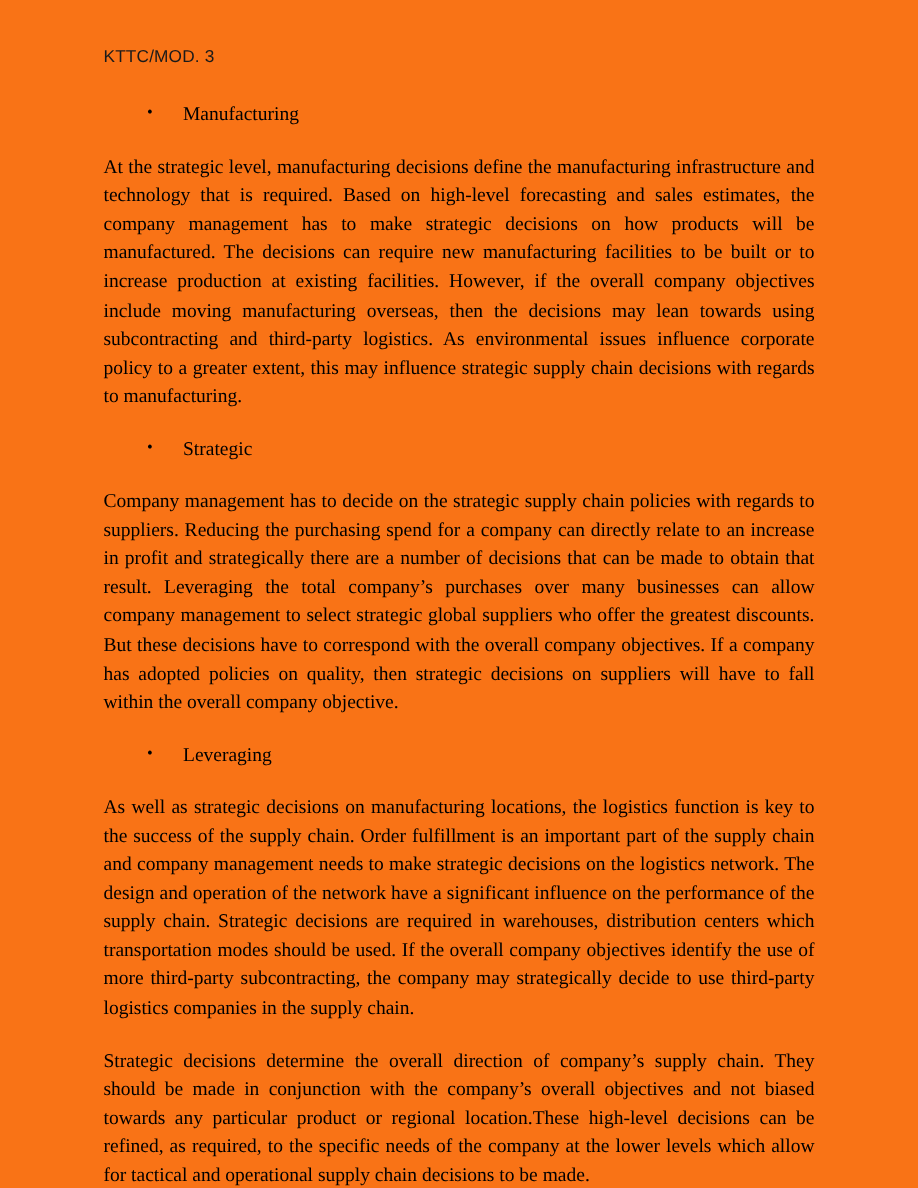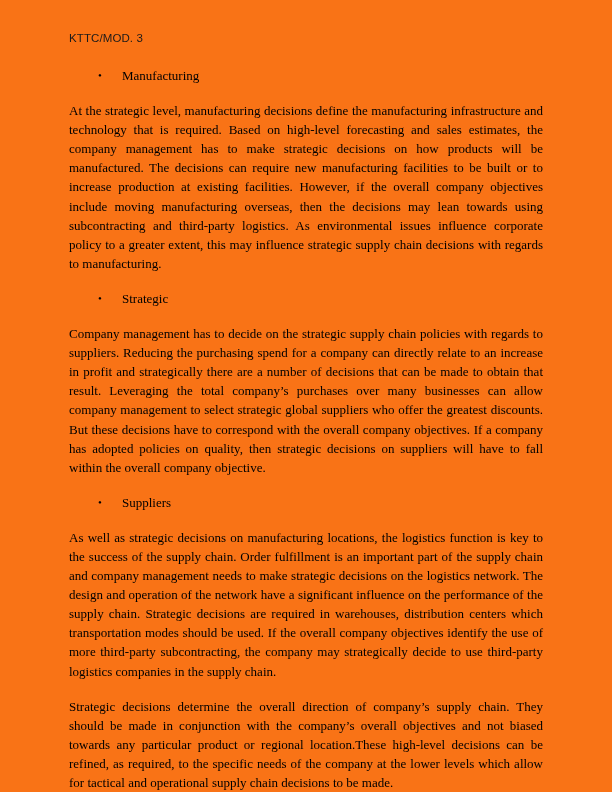--- a/index.html
+++ b/index.html
@@ -85,21 +85,21 @@
         <span class="bullet-mark">•</span>
         <span>Strategic</span>
       </li>
     </ul>
 
     <p class="body-par">Company management has to decide on the strategic supply chain policies with regards to suppliers. Reducing the purchasing spend for a company can directly relate to an increase in profit and strategically there are a number of decisions that can be made to obtain that result. Leveraging the total company’s purchases over many businesses can allow company management to select strategic global suppliers who offer the greatest discounts. But these decisions have to correspond with the overall company objectives. If a company has adopted policies on quality, then strategic decisions on suppliers will have to fall within the overall company objective.</p>
 
     <ul class="bullets">
       <li>
         <span class="bullet-mark">•</span>
-        <span>Suppliers</span>
+        <span>Leveraging</span>
       </li>
     </ul>
 
     <p class="body-par"><span>As well as strategic decisions on manufacturing locations, the logistics function is key to the success of the supply chain. Order fulfillment is an important part of the supply chain and company management needs to make strategic decisions on the logistics network. The design and operation of the network have a significant influence on the performance of the supply chain. </span><span class="italic-run">Strategic decisions are required in warehouses, distribution centers which transportation modes should be used.</span><span> If the overall company objectives identify the use of more third-party subcontracting, the company may strategically decide to use third-party logistics companies in the supply chain.</span></p>
 
     <p class="body-par">Strategic decisions determine the overall direction of company’s supply chain. They should be made in conjunction with the company’s overall objectives and not biased towards any particular product or regional location.These high-level decisions can be refined, as required, to the specific needs of the company at the lower levels which allow for tactical and operational supply chain decisions to be made.</p>
 
   </div>
 </div>
 

